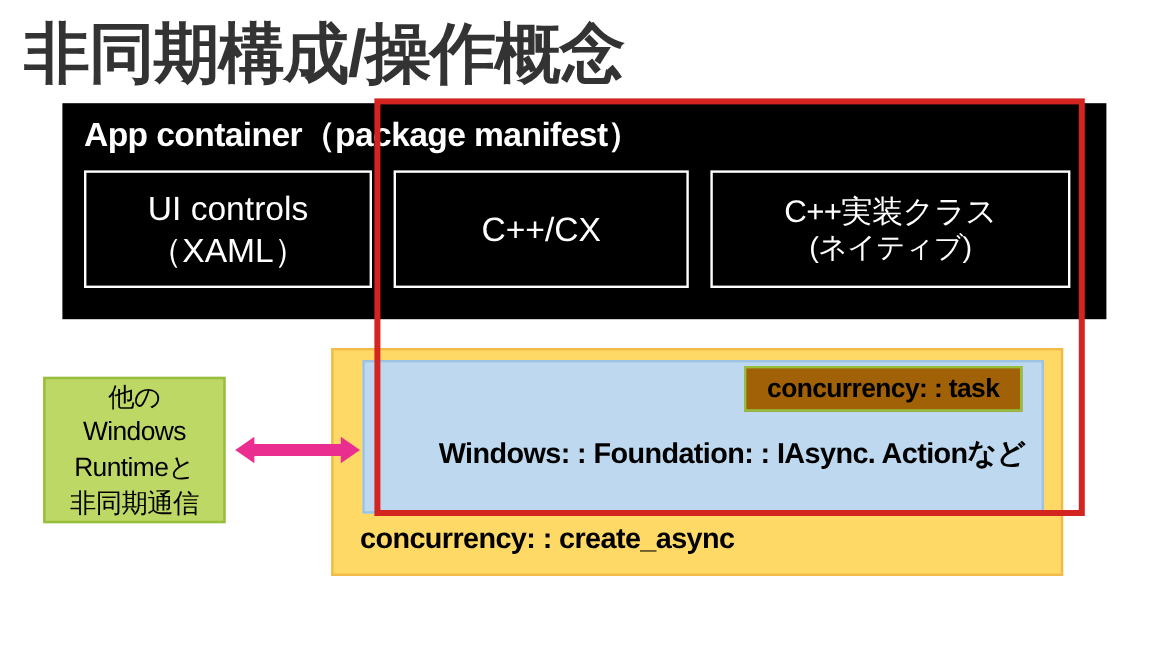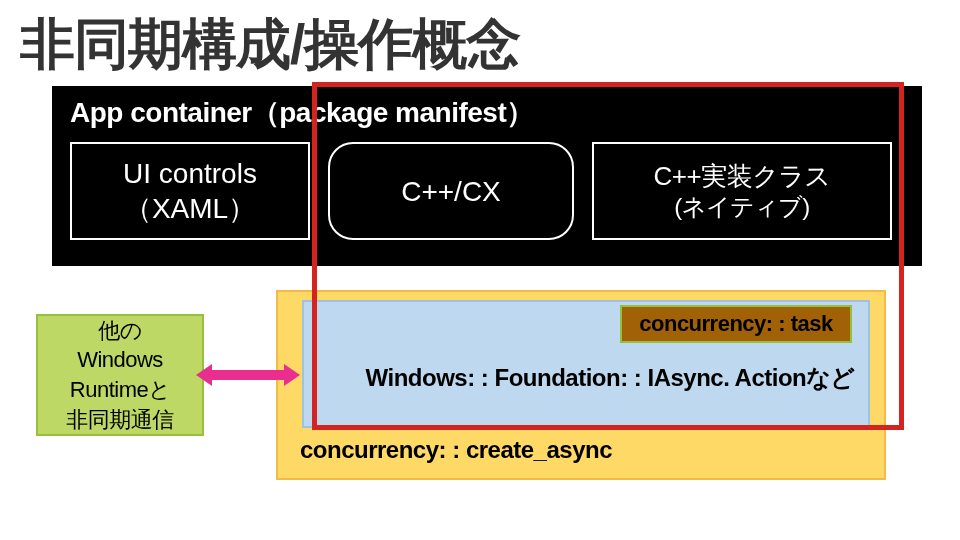--- a/index.html
+++ b/index.html
@@ -46,21 +46,21 @@
     font-size: 28px;
     font-weight: 500;
     padding: 12px 8px;
     line-height: 1.25;
     display: flex;
     flex-direction: column;
     justify-content: center;
     align-items: center;
   }
   .wbox.ui   { width: 240px; }
-  .wbox.cpp  { width: 246px; border-radius: 25px; }
+  .wbox.cpp  { width: 246px; }
   .wbox.impl { width: 300px; letter-spacing: -0.5px; }
   .impl .l1 { font-size: 26px; }
   .impl .l2 { font-size: 24px; }
 
   
   .yellow-box {
     position: absolute;
     left: 276px;
     top: 290px;
     width: 610px;
@@ -114,21 +114,21 @@
     font-weight: 700;
     color: #000;
     letter-spacing: -0.5px;
   }
 
   
   .other-box {
     position: absolute;
     left: 36px;
     top: 314px;
-    width: 168px;
+    width: 152px;
     height: 122px;
     background: #bed866;
     border: 2px solid #97bf3e;
     color: #000;
     font-size: 22px;
     font-weight: 400;
     text-align: center;
     display: flex;
     align-items: center;
     justify-content: center;

